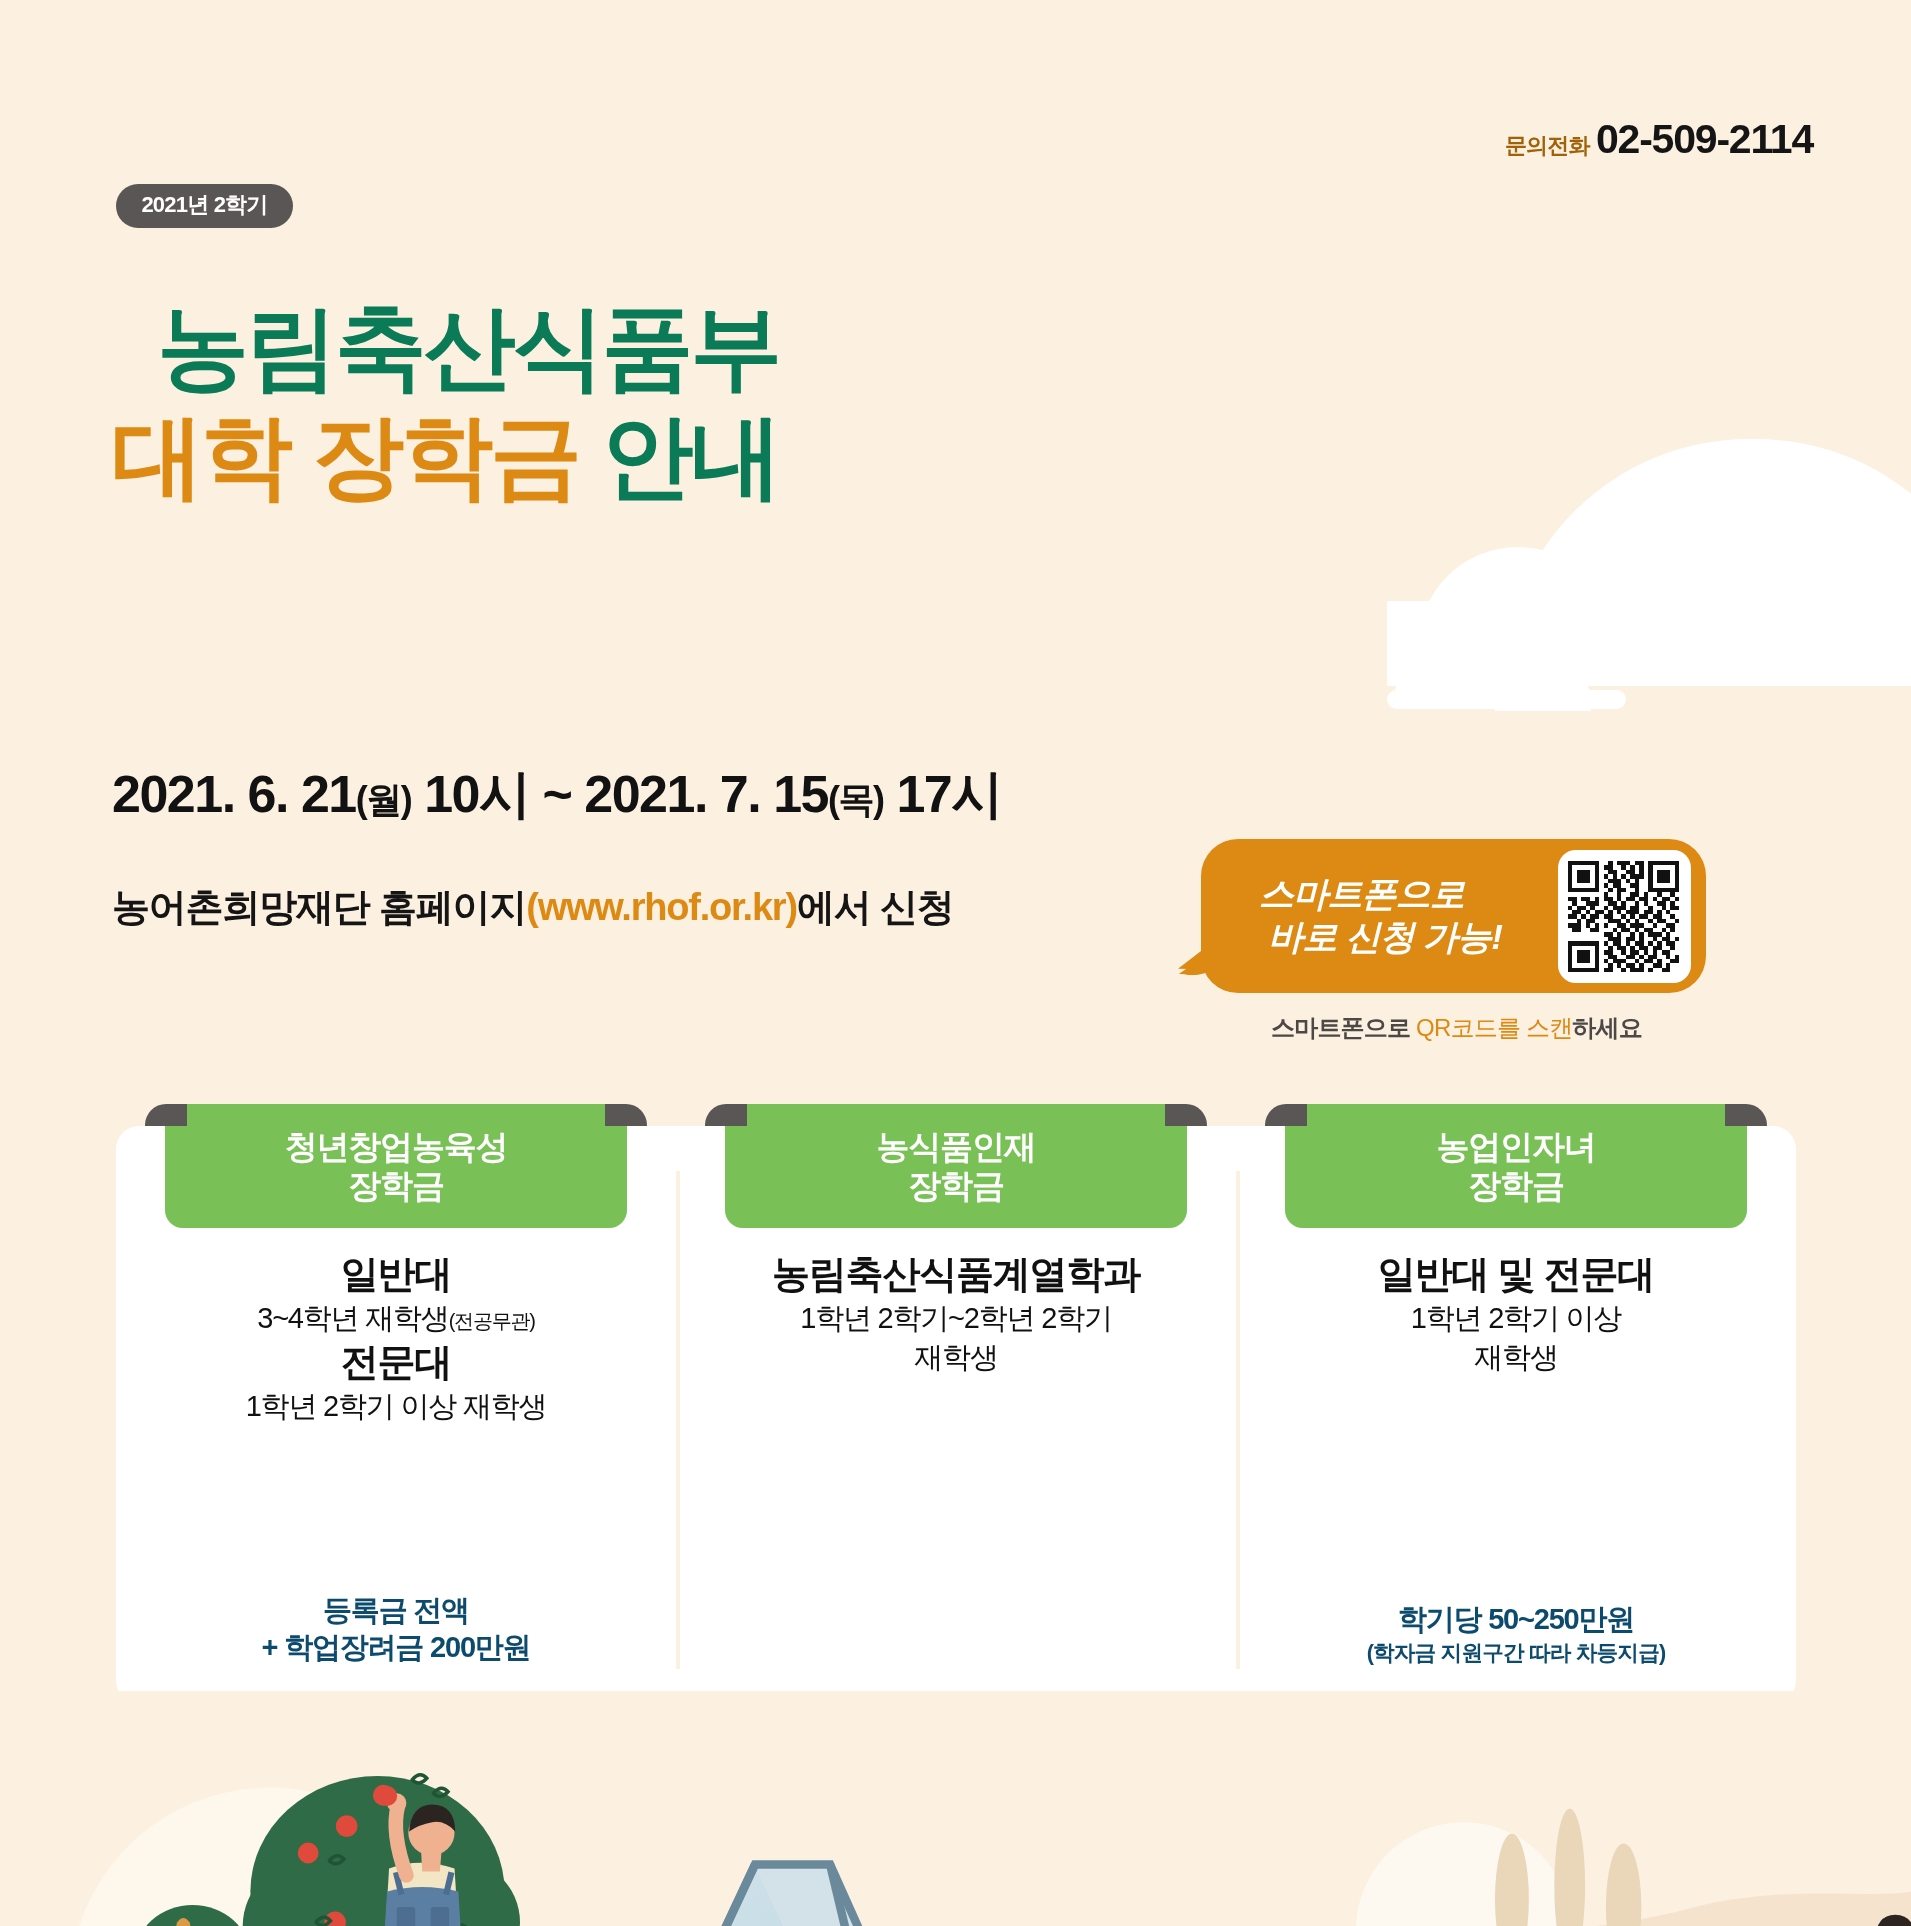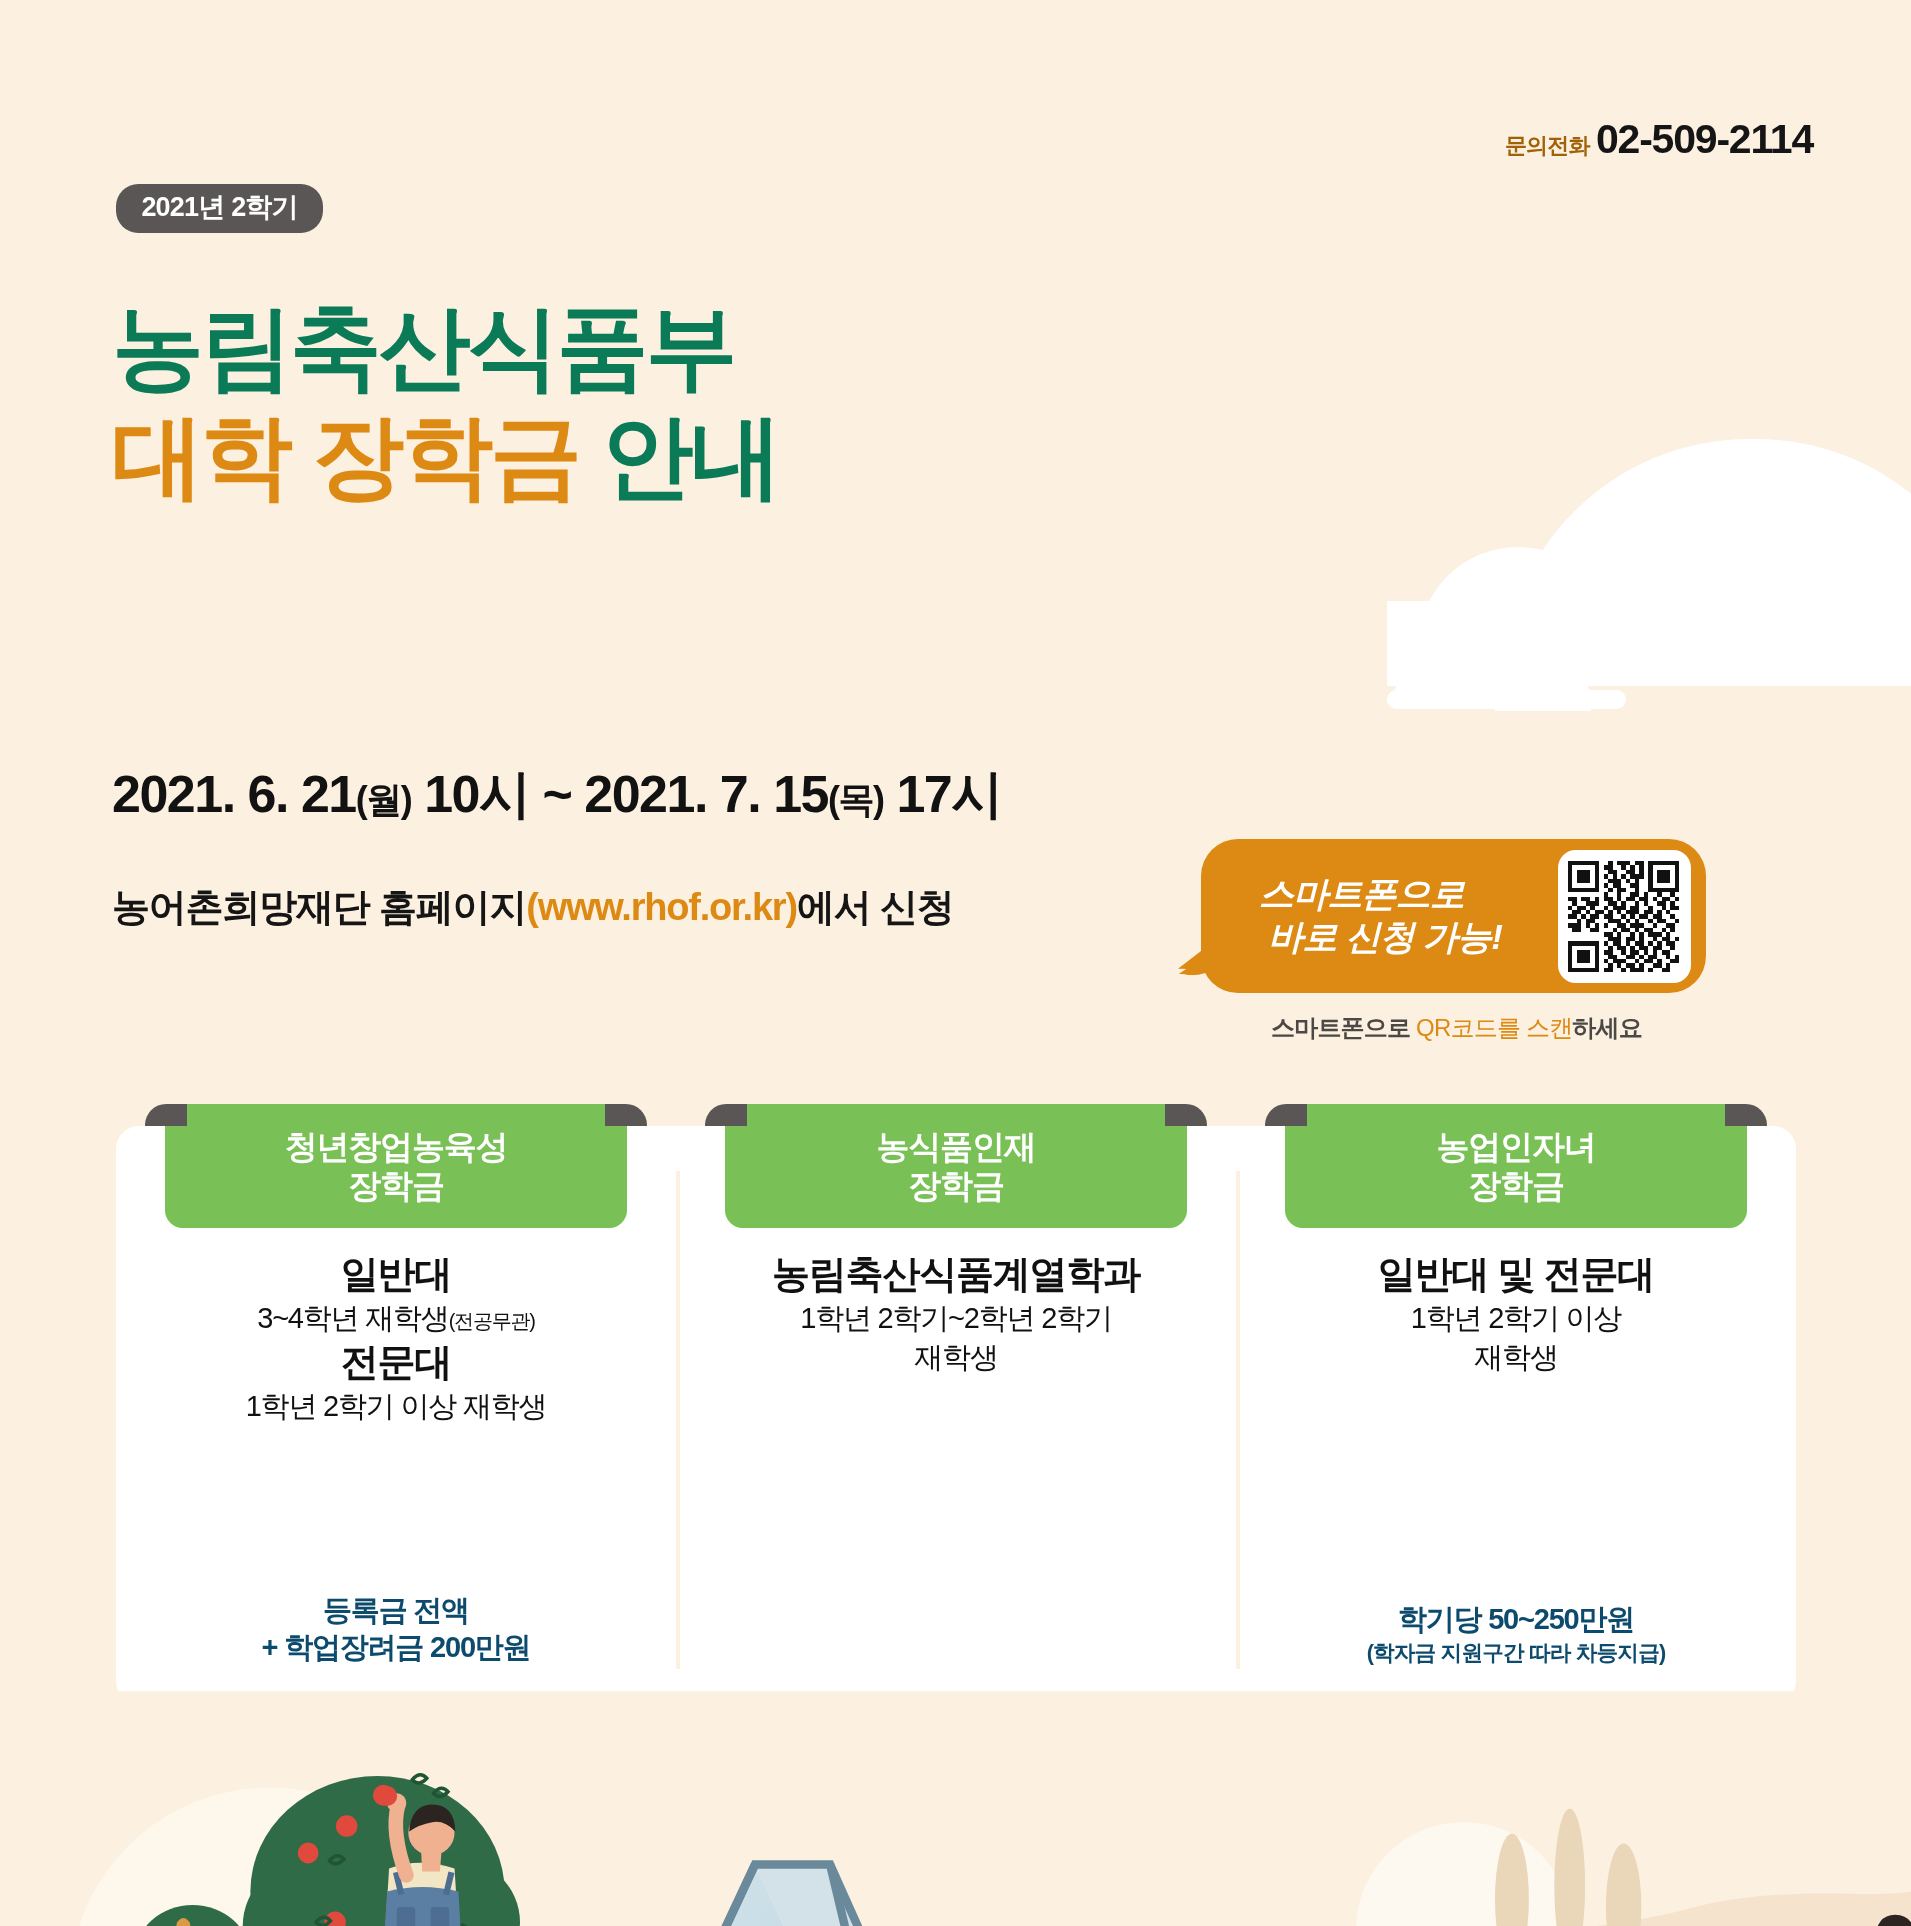--- a/index.html
+++ b/index.html
@@ -18,28 +18,28 @@
 
   
   .contact { position:absolute; right:98px; top:116px; display:flex; align-items:baseline; gap:6.2px; }
   .contact-label { color:#a16207; font-size:22px; font-weight:700; letter-spacing:-0.8px; }
   .contact-number { color:#151515; font-size:41px; font-weight:700; letter-spacing:-1.2px; }
 
   
   .badge {
     position:absolute; left:116px; top:184px;
     background:#5a5655; color:#fff;
-    font-size:27px; font-weight:800; letter-spacing:-0.8px;
+    font-size:22px; font-weight:800; letter-spacing:-0.8px;
     padding:10px 25.4px 11.6px; border-radius:22.3px;
     white-space:nowrap; line-height:1;
   }
 
   
   .title { position:absolute; left:112px; top:293px; }
-  .title-line { font-size:92px; font-weight:900; letter-spacing:-3.1px; line-height:1.18; white-space:nowrap; }
+  .title-line { font-size:92px; font-weight:900; letter-spacing:-3.1px; line-height:1.18; white-space:nowrap;text-align:right; }
   .t-green { color:#0b7a57; }
   .t-orange { color:#dd8a14;margin-top:7px; }
 
   
   .date-line {
     position:absolute; left:112px; top:760px;
     font-size:52px; font-weight:900; color:#121212; letter-spacing:-1.5px; white-space:nowrap;
   }
   .date-line .paren { font-size:36px; }
   .site-line {

